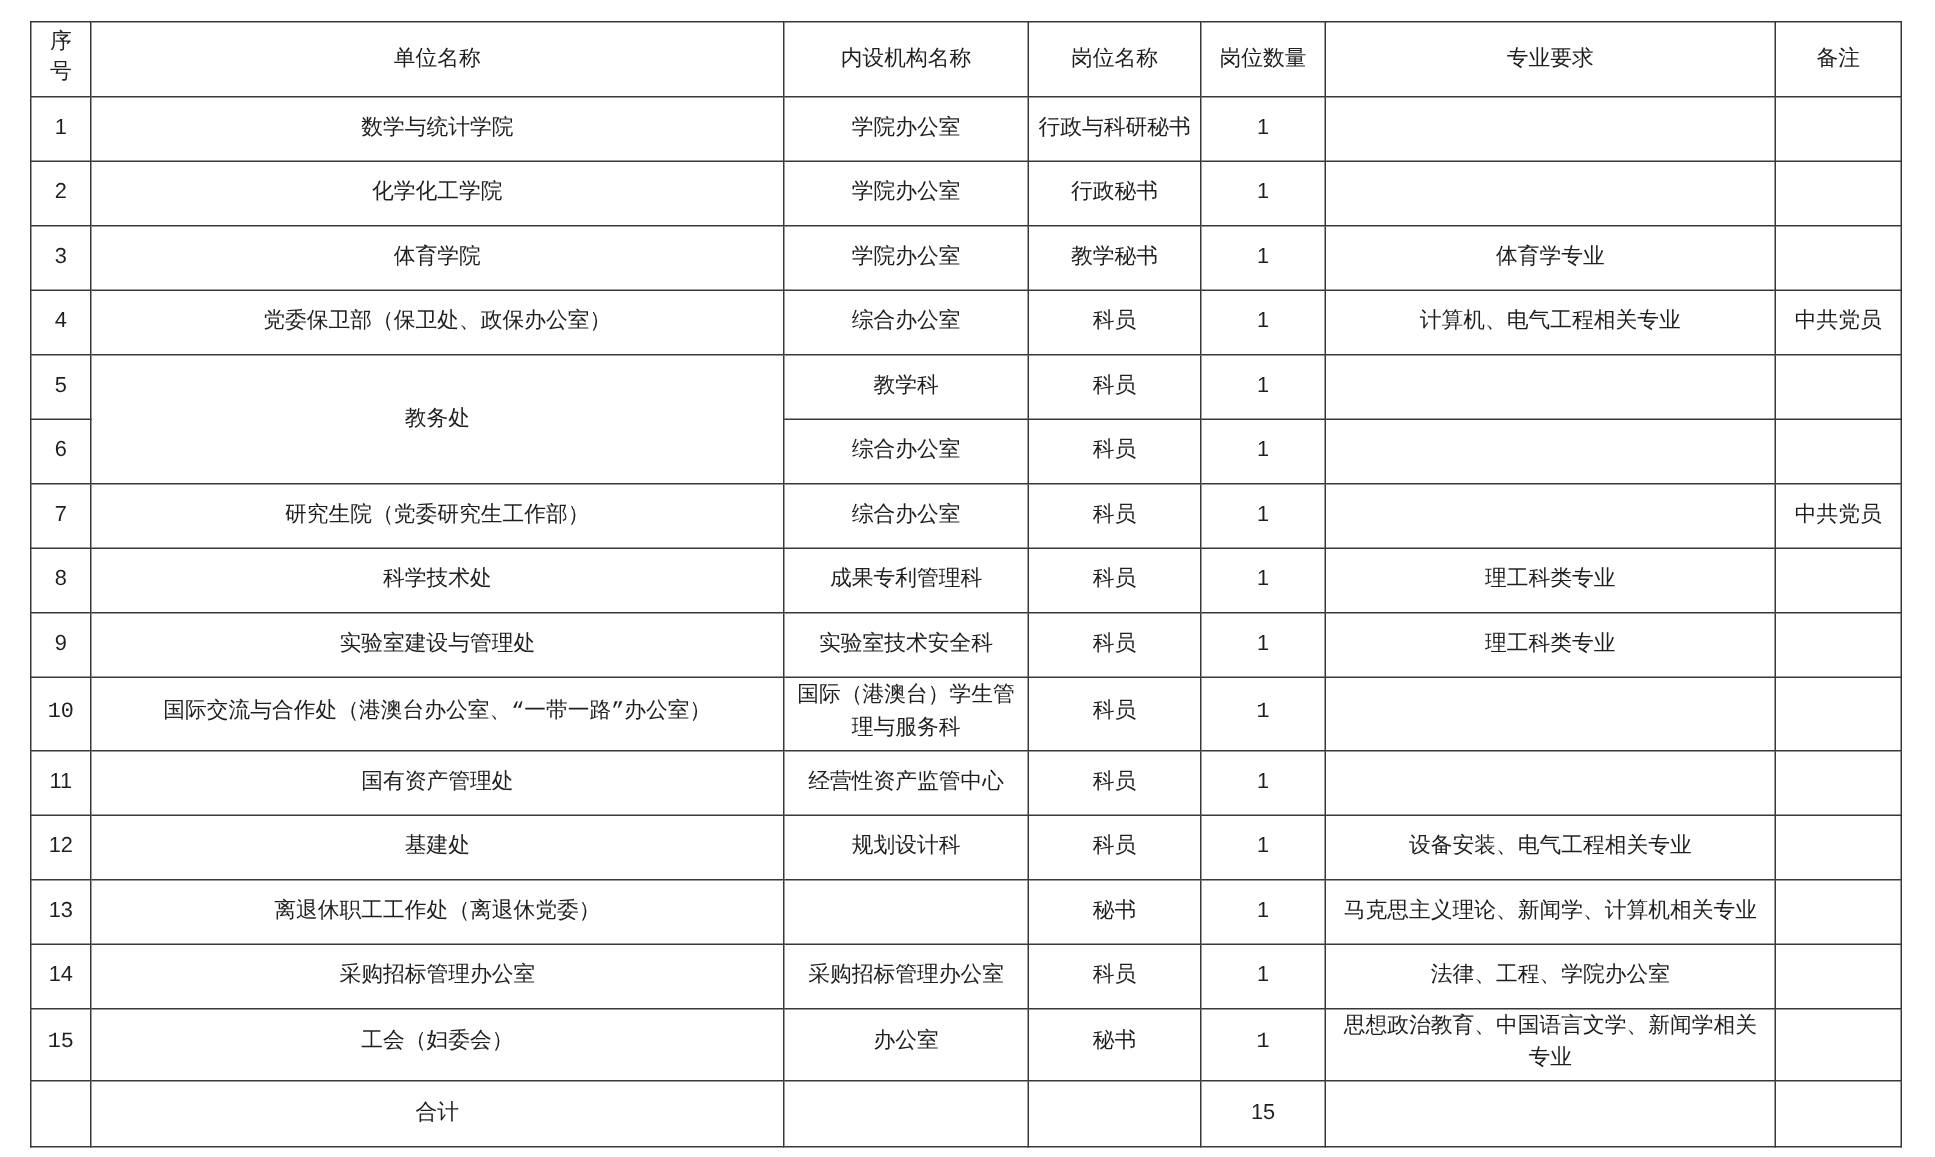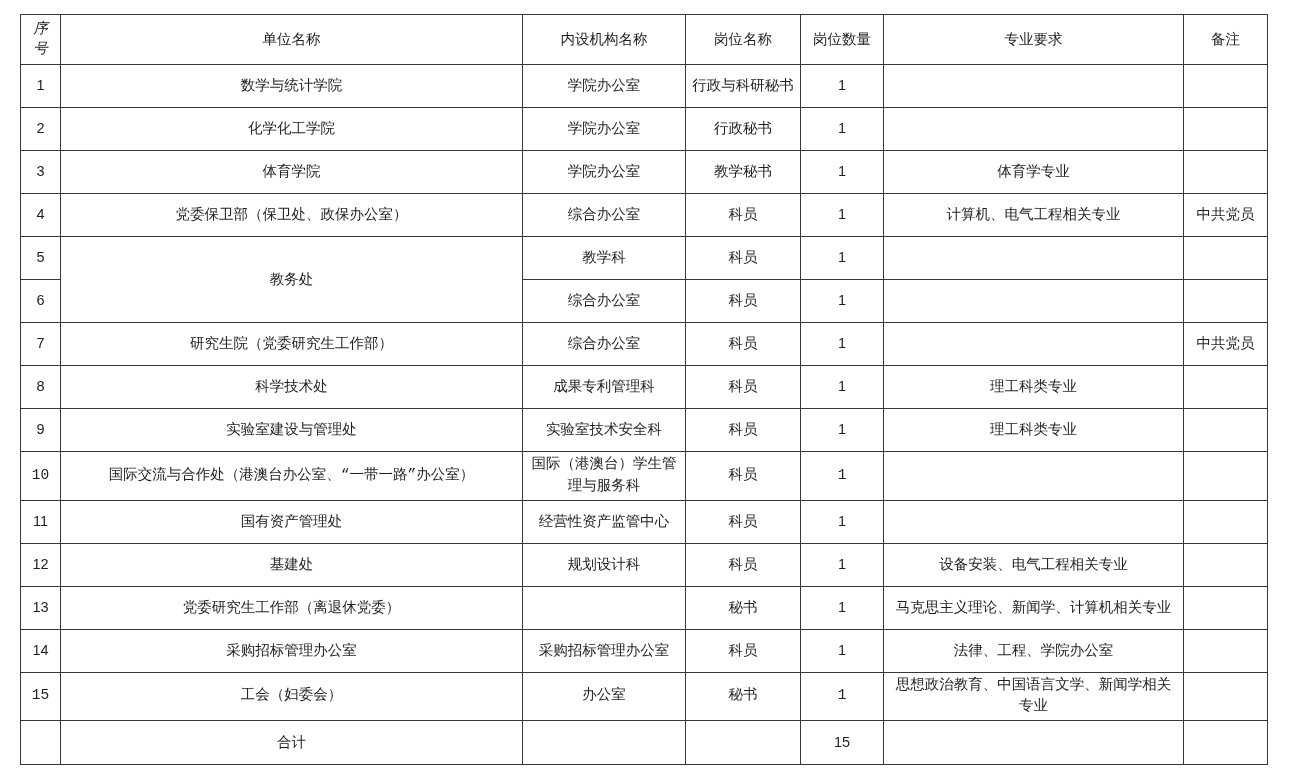--- a/index.html
+++ b/index.html
@@ -35,21 +35,20 @@
   }
   tr.header-row { height: 50px; }
   tr.data-row { height: 43px; }
   tr.data-row-tall { height: 46px; font-family: Liberation Mono, monospace; }
   tr.total-row { height: 44px; padding-left: 43px; }
   .vstack {
     display: inline-block;
     width: 1.1em;
     word-break: break-all;
     line-height: 1.35;
-    font-style: italic;
   }
 </style>
 </head>
 <body>
 
 <table class="recruit">
   <colgroup>
     <col style="width:40px">
     <col style="width:462px">
     <col style="width:163px">
@@ -184,21 +183,21 @@
     <td>基建处</td>
     <td>规划设计科</td>
     <td>科员</td>
     <td>1</td>
     <td>设备安装、电气工程相关专业</td>
     <td></td>
   </tr>
 
   <tr class="data-row">
     <td>13</td>
-    <td>党委研究生工作部（离退休党委）</td>
+    <td>离退休职工工作处（离退休党委）</td>
     <td></td>
     <td>秘书</td>
     <td>1</td>
     <td>马克思主义理论、新闻学、计算机相关专业</td>
     <td></td>
   </tr>
 
   <tr class="data-row">
     <td>14</td>
     <td>采购招标管理办公室</td>

